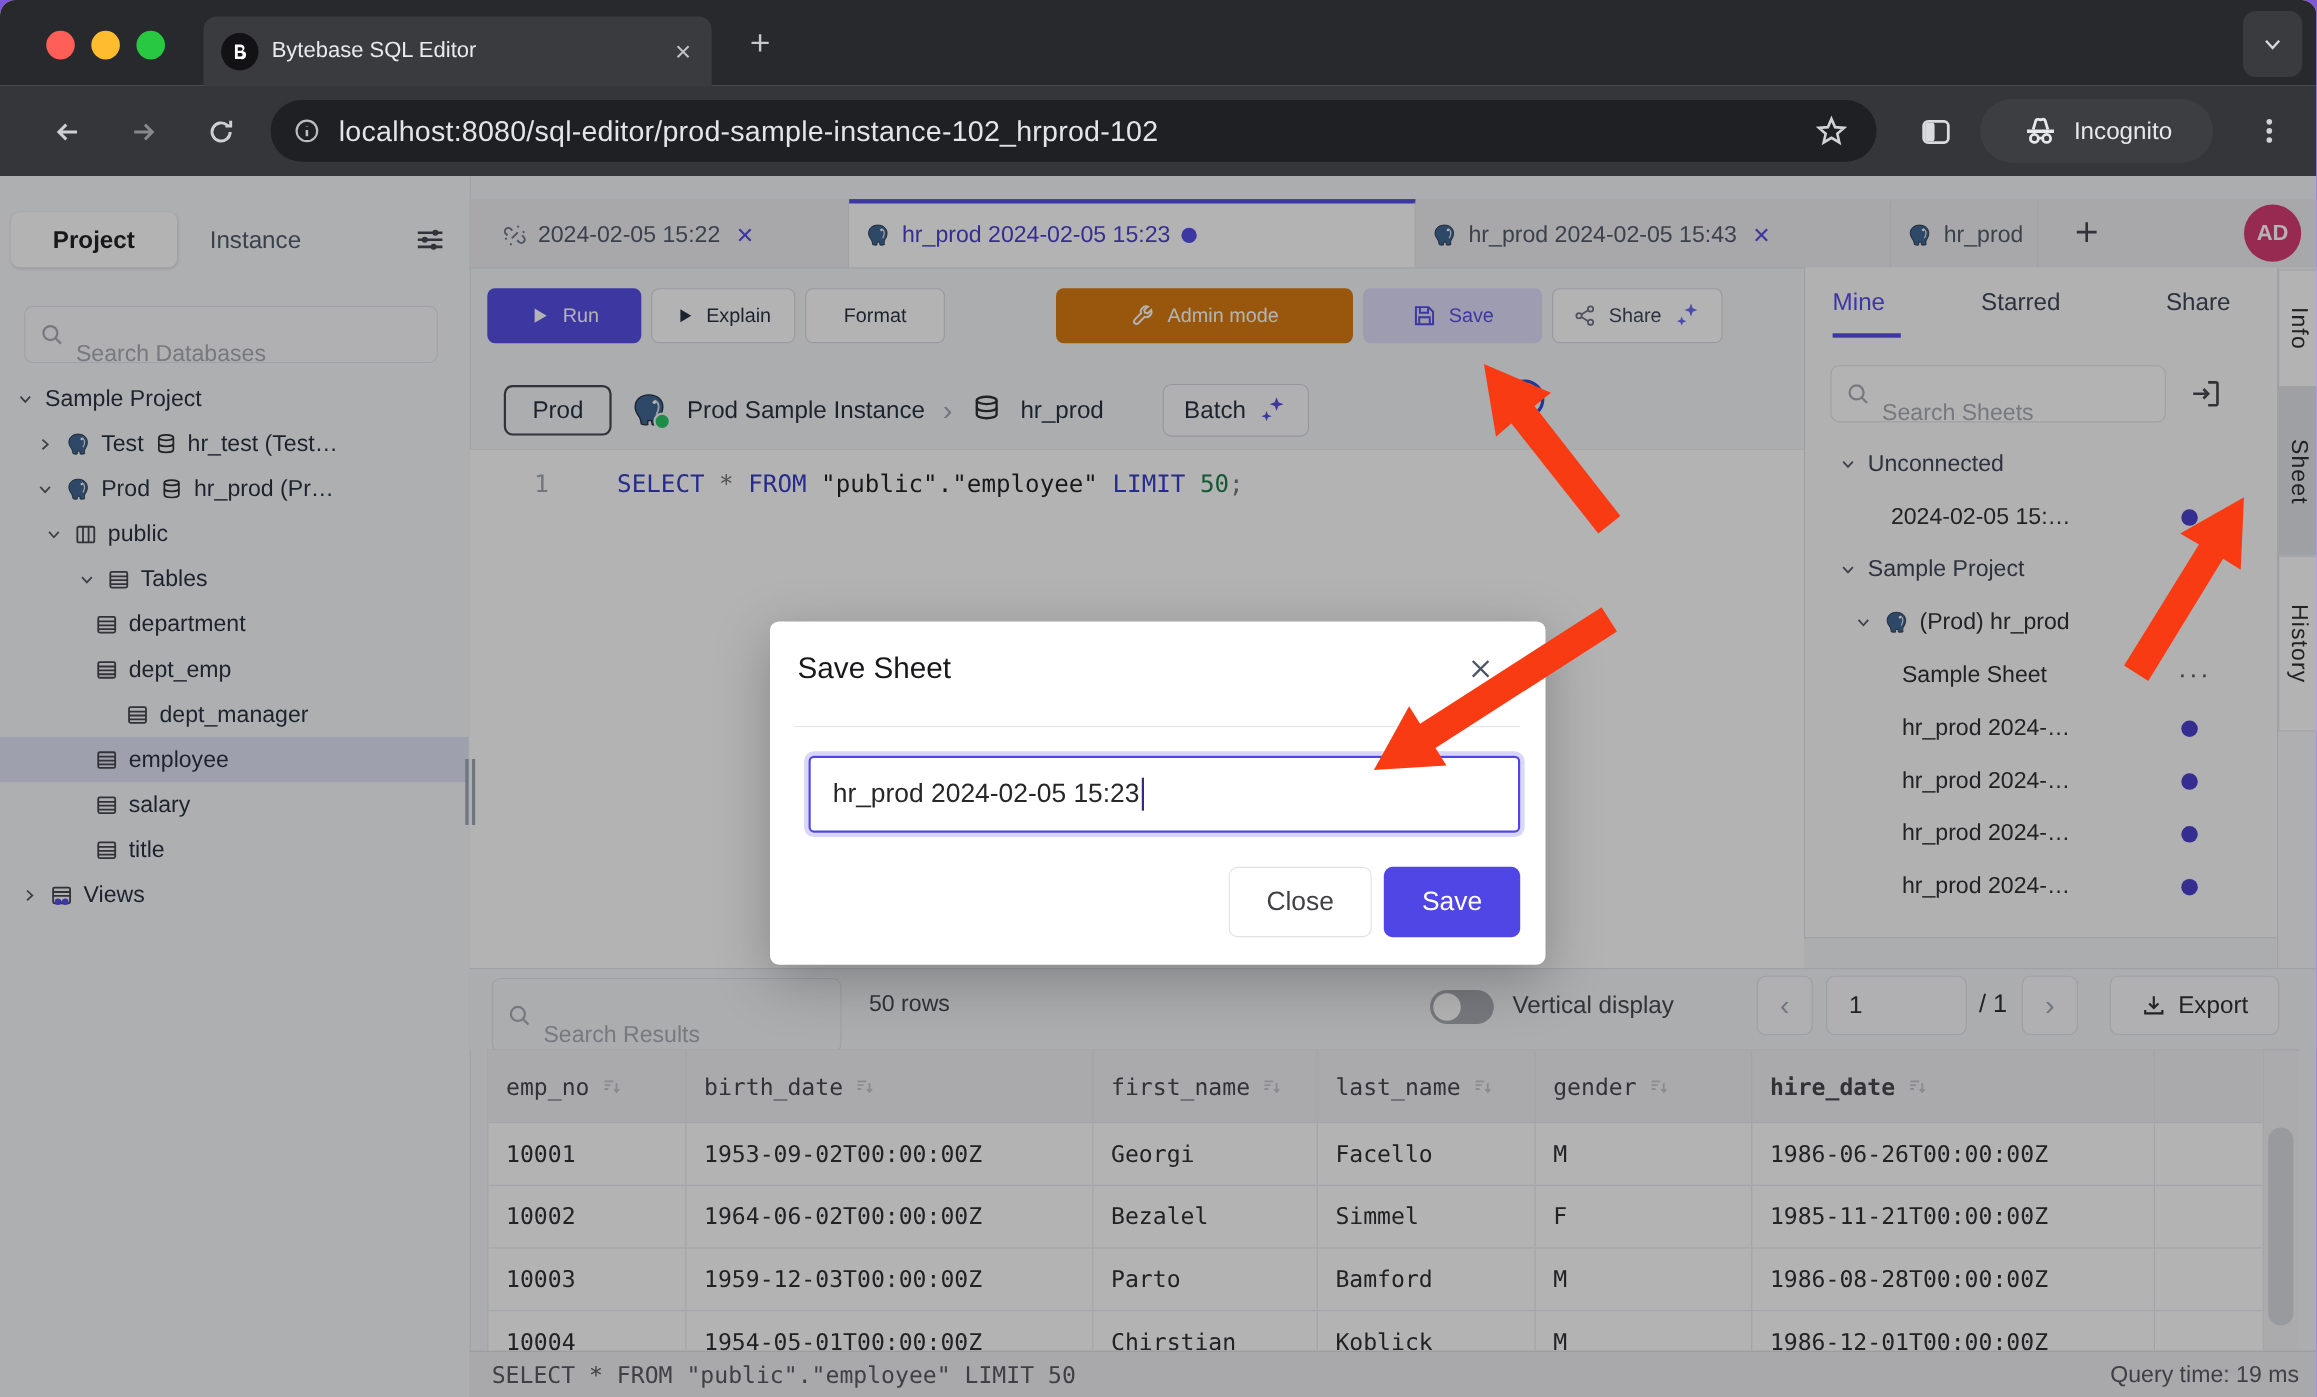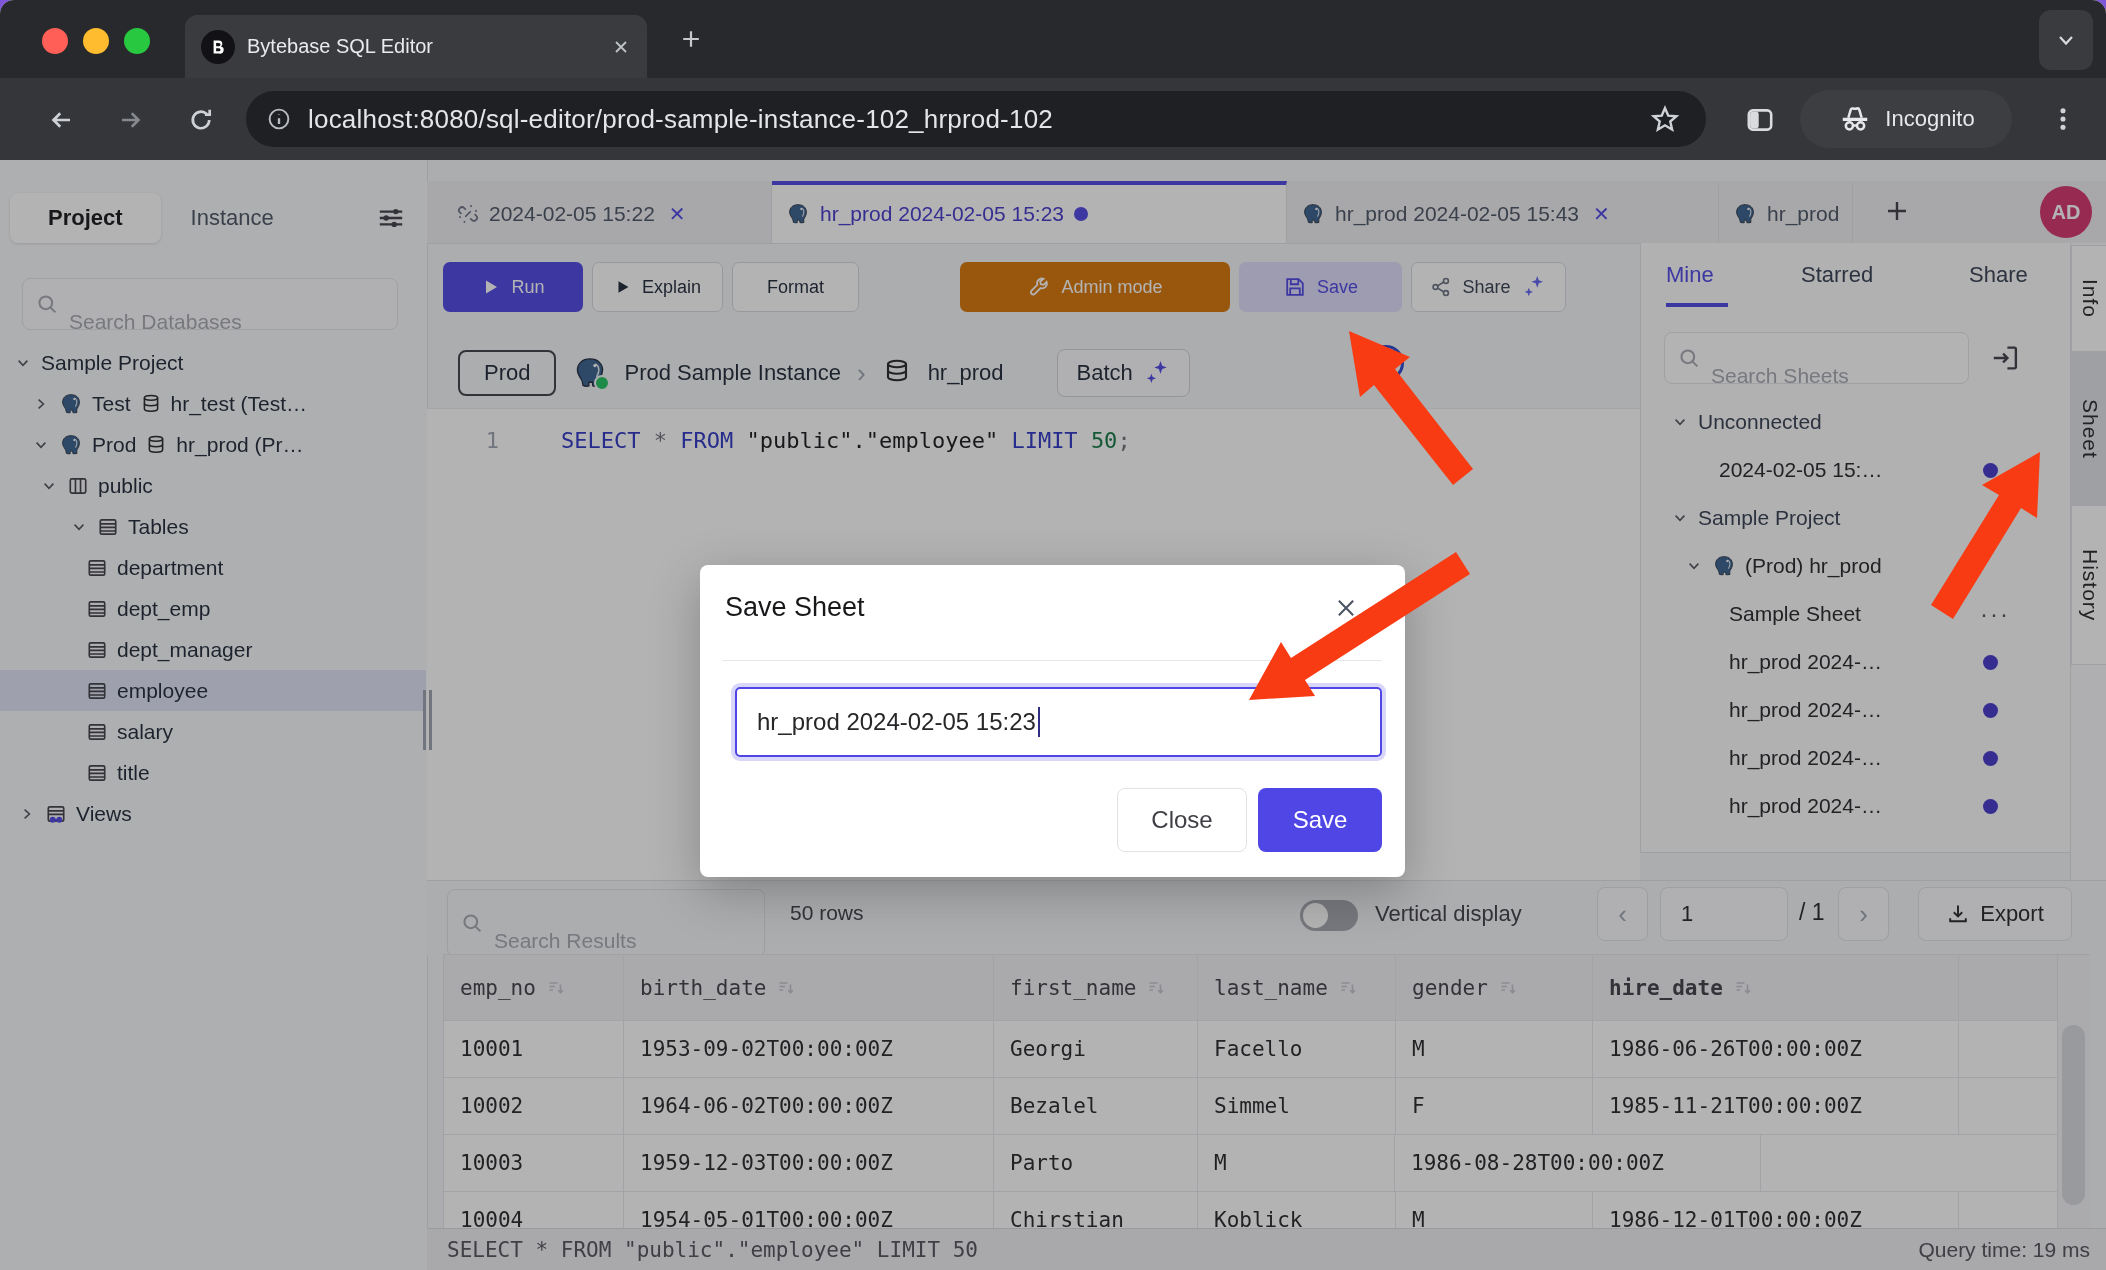--- a/index.html
+++ b/index.html
@@ -329,21 +329,21 @@
             </div>
             <div class="tree-row" style="padding-left: 86px;">
               <span style="display: flex; flex: 0 0 auto;">
                 <svg width="22" height="22" viewBox="0 0 20 20" fill="none" stroke="#3f3f46" stroke-width="1.5">
                   <rect x="3" y="3.5" width="14" height="13" rx="1.3"></rect>
                   <path d="M3 7.2h14M3 10.4h14M3 13.6h14"></path>
                 </svg>
               </span>
               <span>dept_emp</span>
             </div>
-            <div class="tree-row" style="padding-left: 86px;">
+            <div class="tree-row" style="padding-left: 114px;">
               <span style="display: flex; flex: 0 0 auto;">
                 <svg width="22" height="22" viewBox="0 0 20 20" fill="none" stroke="#3f3f46" stroke-width="1.5">
                   <rect x="3" y="3.5" width="14" height="13" rx="1.3"></rect>
                   <path d="M3 7.2h14M3 10.4h14M3 13.6h14"></path>
                 </svg>
               </span>
               <span>dept_manager</span>
             </div>
             <div class="tree-row selected" style="padding-left: 86px;">
               <span style="display: flex; flex: 0 0 auto;">
@@ -737,20 +737,21 @@
               <div class="tcell" style="width: 204px;">Bezalel</div>
               <div class="tcell" style="width: 198px;">Simmel</div>
               <div class="tcell" style="width: 197px;">F</div>
               <div class="tcell" style="width: 366px;">1985-11-21T00:00:00Z</div>
               <div class="tcell" style="width: 100px; border-right: none;"></div>
             </div>
             <div class="trow body">
               <div class="tcell" style="width: 180px;">10003</div>
               <div class="tcell" style="width: 370px;">1959-12-03T00:00:00Z</div>
               <div class="tcell" style="width: 204px;">Parto</div>
+              <div class="tcell" style="width: 198px;">Bamford</div>
               <div class="tcell" style="width: 197px;">M</div>
               <div class="tcell" style="width: 366px;">1986-08-28T00:00:00Z</div>
               <div class="tcell" style="width: 100px; border-right: none;"></div>
             </div>
             <div class="trow body">
               <div class="tcell" style="width: 180px;">10004</div>
               <div class="tcell" style="width: 370px;">1954-05-01T00:00:00Z</div>
               <div class="tcell" style="width: 204px;">Chirstian</div>
               <div class="tcell" style="width: 198px;">Koblick</div>
               <div class="tcell" style="width: 197px;">M</div>

